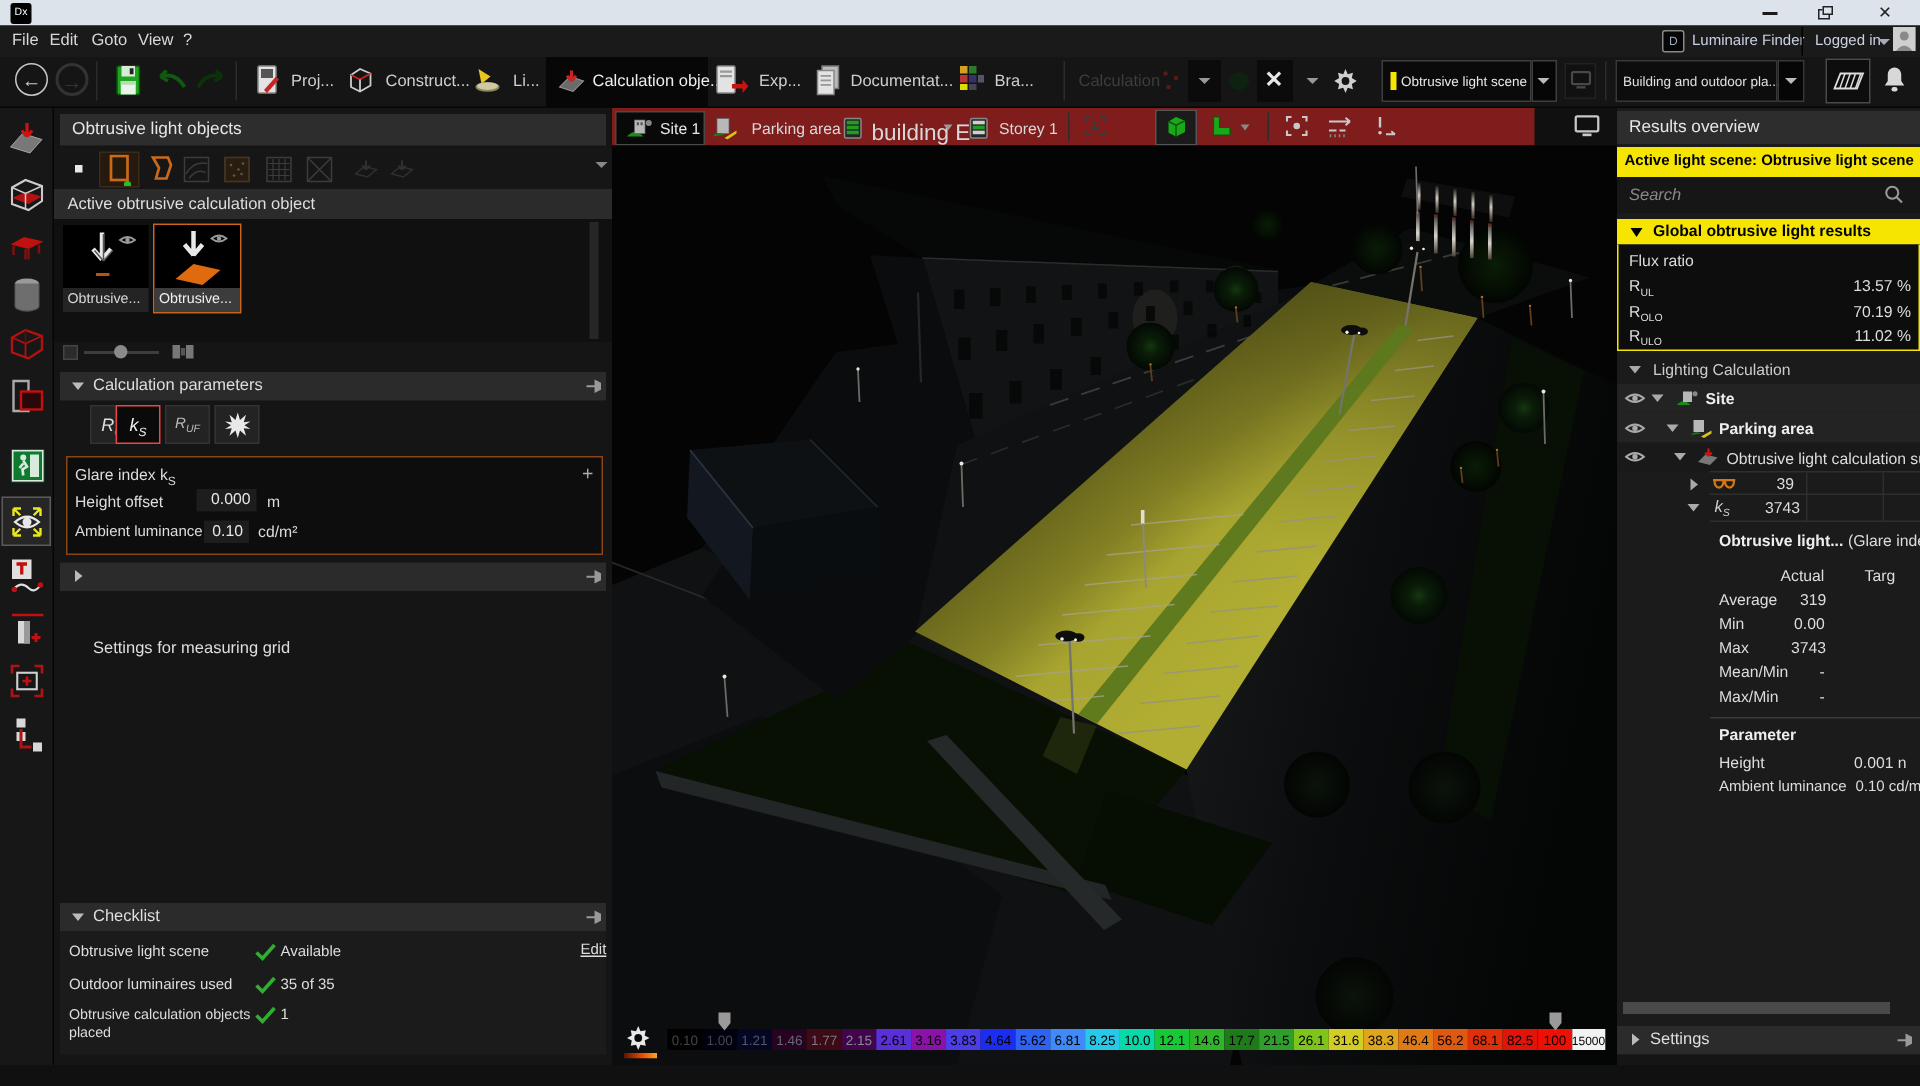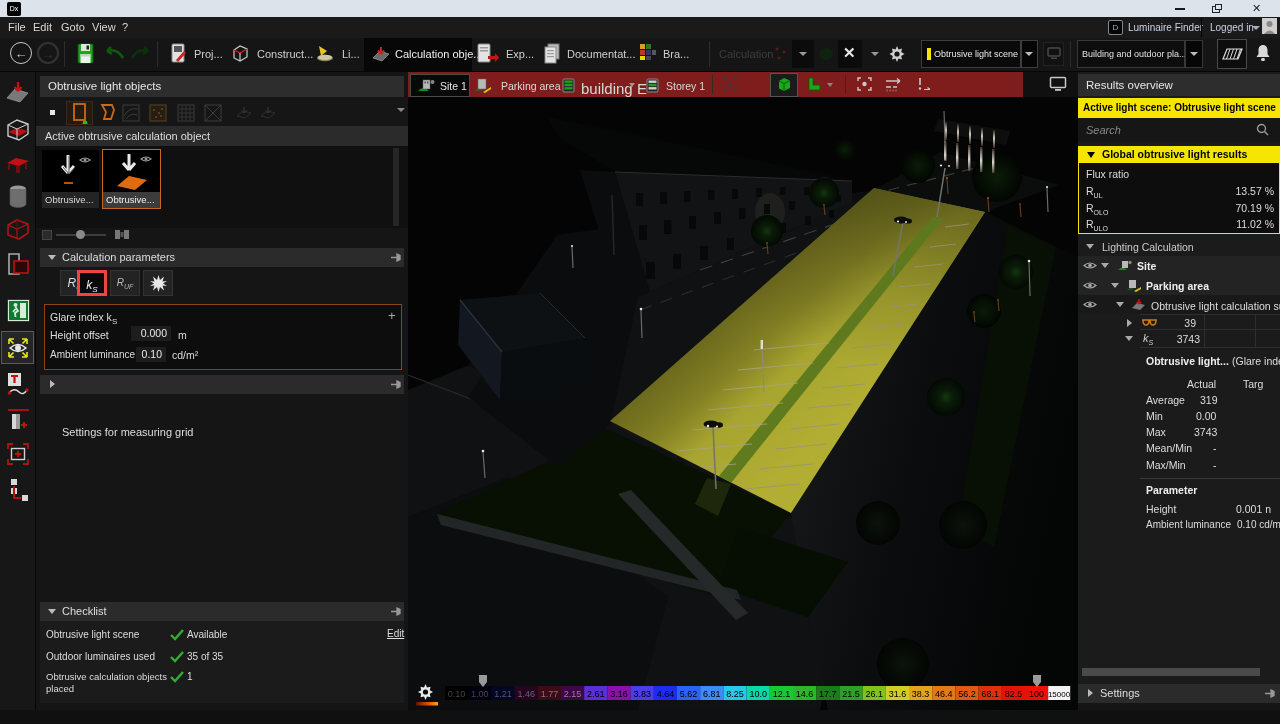--- a/index.html
+++ b/index.html
@@ -373,21 +373,21 @@
       </svg>
 
     <div class="abs sec" style="left:4px;top:176px;width:364px;height:19px;line-height:19px;">
       <span class="t" style="left:8px;top:7px;width:0;height:0;border-left:4px solid transparent;border-right:4px solid transparent;border-top:5px solid #bbb;"></span>
       <span class="t" style="left:22px;">Calculation parameters</span>
       <svg class="t" style="left:350px;top:4px;" width="12" height="11">
           <path d="M1 5.5 L7 5.5 M7 2 L7 9 L10 7.5 L10 3.5 Z" stroke="#999" stroke-width="1.3" fill="#999"></path>
         </svg>
     </div>
     <div class="abs" style="left:24px;top:198px;width:30px;height:26px;background:#232323;border:1px solid #333;color:#ddd;font-size:12px;font-style:italic;text-align:center;line-height:24px;">R<sub style="font-size:8px;">G</sub></div>
-    <div class="abs" style="left:41px;top:198px;width:30px;height:26px;background:#0a0a0a;border:3px solid #ef4444;color:#eee;font-size:12px;font-style:italic;text-align:center;line-height:24px;">k<sub style="font-size:8px;">S</sub></div>
+    <div class="abs" style="left:41px;top:198px;width:30px;height:26px;background:#0a0a0a;border:1px solid #ef4444;color:#eee;font-size:12px;font-style:italic;text-align:center;line-height:24px;">k<sub style="font-size:8px;">S</sub></div>
     <div class="abs" style="left:74px;top:198px;width:30px;height:26px;background:#232323;border:1px solid #333;color:#bbb;font-size:10px;font-style:italic;text-align:center;line-height:24px;">R<sub style="font-size:7px;">UF</sub></div>
     <div class="abs" style="left:107px;top:198px;width:30px;height:26px;background:#232323;border:1px solid #333;"></div>
     <svg class="abs" style="left:114px;top:203px;" width="17" height="17">
         <path d="M8.5 0 L10 5 L14 1.5 L12.5 6.5 L17 6 L13 8.5 L17 11 L12.5 10.5 L14 15.5 L10 12 L8.5 17 L7 12 L3 15.5 L4.5 10.5 L0 11 L4 8.5 L0 6 L4.5 6.5 L3 1.5 L7 5 Z" fill="#e8e8e8"></path>
       </svg>
 
     <div class="abs" style="left:8px;top:232px;width:358px;height:66px;border:1px solid #8a4516;background:#0d0d0d;"></div>
     <span class="t" style="left:14px;top:239px;font-size:10.5px;color:#ddd;">Glare index k<sub style="font-size:8px;">S</sub></span>
     <span class="t" style="left:352px;top:236px;font-size:13px;color:#aaa;">+</span>
     <span class="t" style="left:14px;top:257px;font-size:10.5px;color:#ddd;">Height offset</span>

